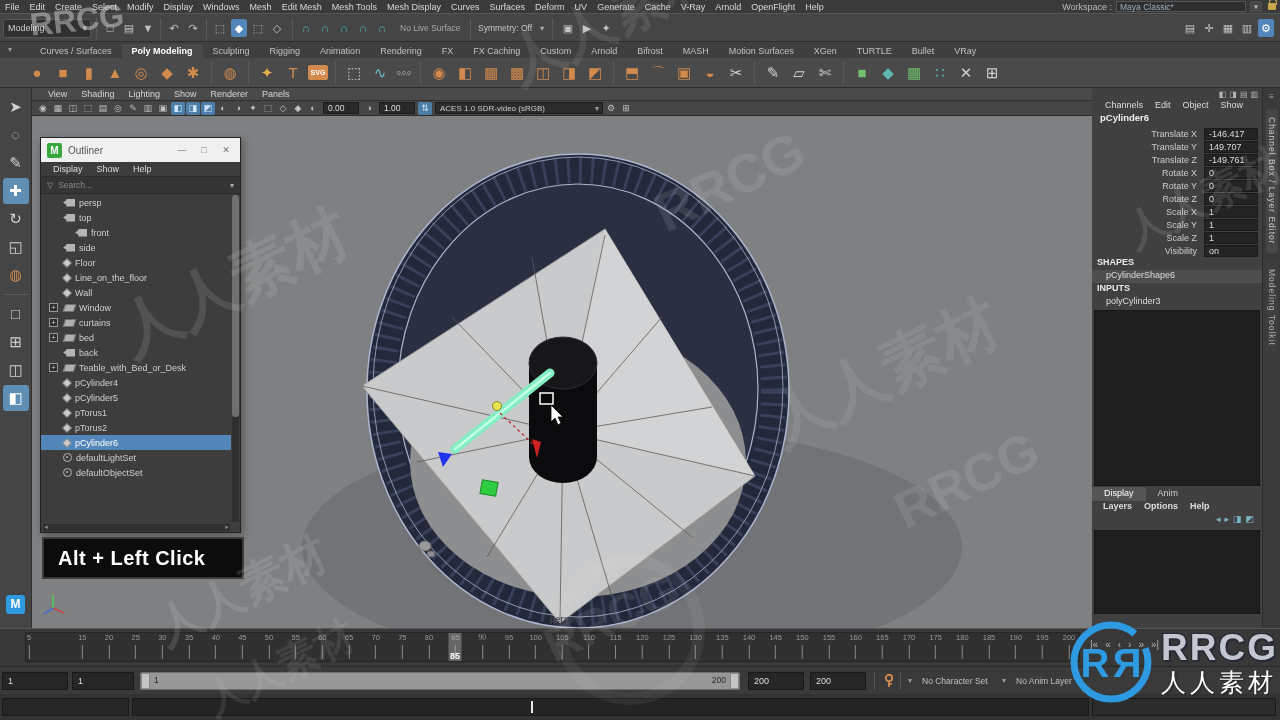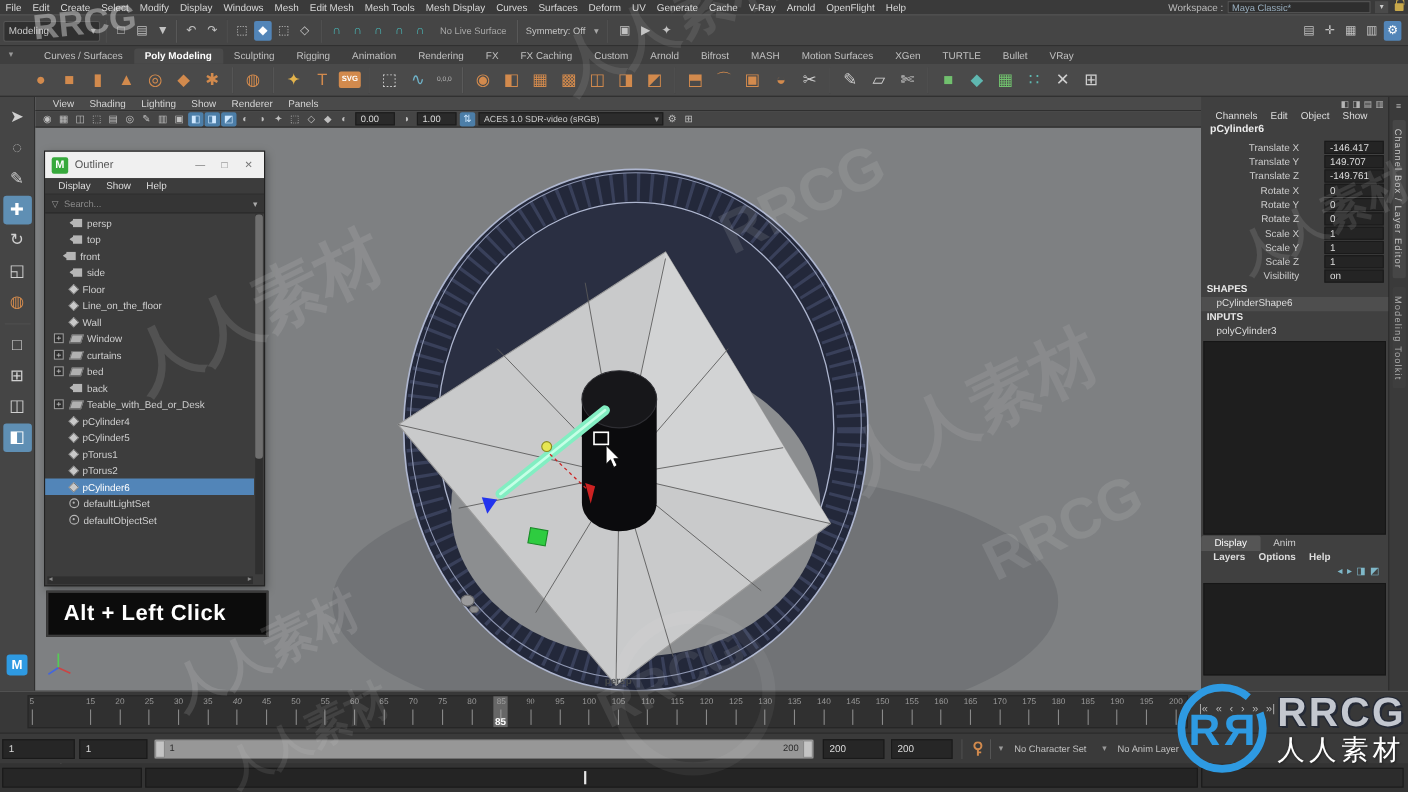--- a/index.html
+++ b/index.html
@@ -120,21 +120,21 @@
     display:flex; align-items:center; padding-left:14px; letter-spacing:0.5px; }
   
   #sidebar { position:relative; width:188px; background:#404040; display:flex; }
   #cb-main { width:170px; display:flex; flex-direction:column; font-size:9px; position:relative; }
   #cb-quick { position:absolute; right:4px; top:2px; display:flex; gap:3px; }
   #cb-quick .icn { color:#b5b5b5; font-size:8px; }
   #cb-menus { height:15px; display:flex; gap:2px; align-items:center; padding-left:8px; margin-top:9px; }
   #cb-menus span { padding:0 5px; color:#ddd; }
   #cb-object { height:15px; font-weight:bold; color:#eee; padding-left:8px; font-size:9.5px; }
   .cb-row { height:13px; display:flex; align-items:center; }
-  .cb-label { flex:1; text-align:right; padding-right:23px; color:#ccc; }
+  .cb-label { flex:1; text-align:right; padding-right:7px; color:#ccc; }
   .cb-value { width:54px; height:12px; background:#242424; border:1px solid #1a1a1a; color:#ddd;
     padding-left:4px; line-height:11px; margin-right:4px; }
   .cb-header { height:13px; font-weight:bold; color:#e8e8e8; padding-left:5px; }
   .cb-node { height:13px; color:#ddd; padding-left:14px; }
   .cb-node.hl { background:#4e4e4e; }
   .blackpanel { background:#1e1e1e; border:1px solid #161616; margin:1px 2px; }
   #bp1 { height:176px; }
   #bp2 { height:84px; }
   #layer-tabs { height:14px; display:flex; }
   #layer-tabs span { padding:1px 12px; color:#ccc; }
@@ -455,21 +455,21 @@
         </div>
         <div id="otree">
             <div class="orow" style="padding-left: 22px;">
               <span class="oic ic-camera"></span>
               <span class="olabel">persp</span>
             </div>
             <div class="orow" style="padding-left: 22px;">
               <span class="oic ic-camera"></span>
               <span class="olabel">top</span>
             </div>
-            <div class="orow" style="padding-left: 16px;">
+            <div class="orow" style="padding-left: 34px;">
               <span class="oic ic-camera"></span>
               <span class="olabel">front</span>
             </div>
             <div class="orow" style="padding-left: 22px;">
               <span class="oic ic-camera"></span>
               <span class="olabel">side</span>
             </div>
             <div class="orow" style="padding-left: 22px;">
               <span class="oic ic-mesh"></span>
               <span class="olabel">Floor</span>

